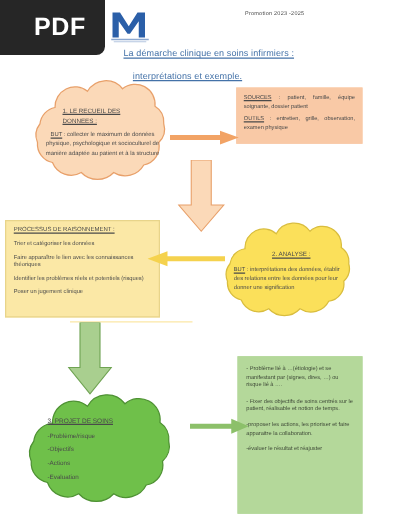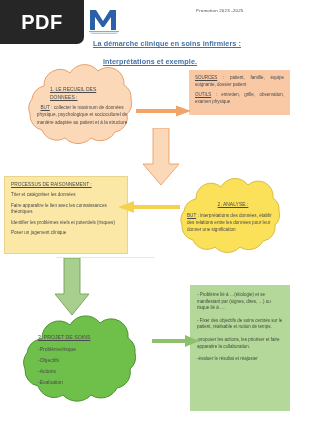--- a/index.html
+++ b/index.html
@@ -26,30 +26,30 @@
   .title-wrap{
     position:absolute;left:0;top:32px;width:300px;
     text-align:center;
   }
   .title-line{
     display:inline-block;
     font-size:7.2px;color:#4472a8;
     text-decoration:underline;
     letter-spacing:.1px;
     line-height:12px;
-    font-weight:bold;
   }
   .title-line.l1{margin-left:34px;}
 
   
   .pdf-badge{
-    position:absolute;left:0;top:0;width:84px;height:44px;
+    position:absolute;left:0;top:0;width:72px;height:44px;
     background:#262626;border-bottom-right-radius:7px;
     display:flex;align-items:center;justify-content:center;
     z-index:50;
+    padding-left:12px;
   }
   .pdf-badge span{
     color:#fff;font-size:20px;font-weight:bold;letter-spacing:.5px;
   }
 
   
   .cloud{position:absolute;}
   .cloud svg{position:absolute;inset:0;width:100%;height:100%;}
   .cloud .ctext{
     position:absolute;inset:0;

